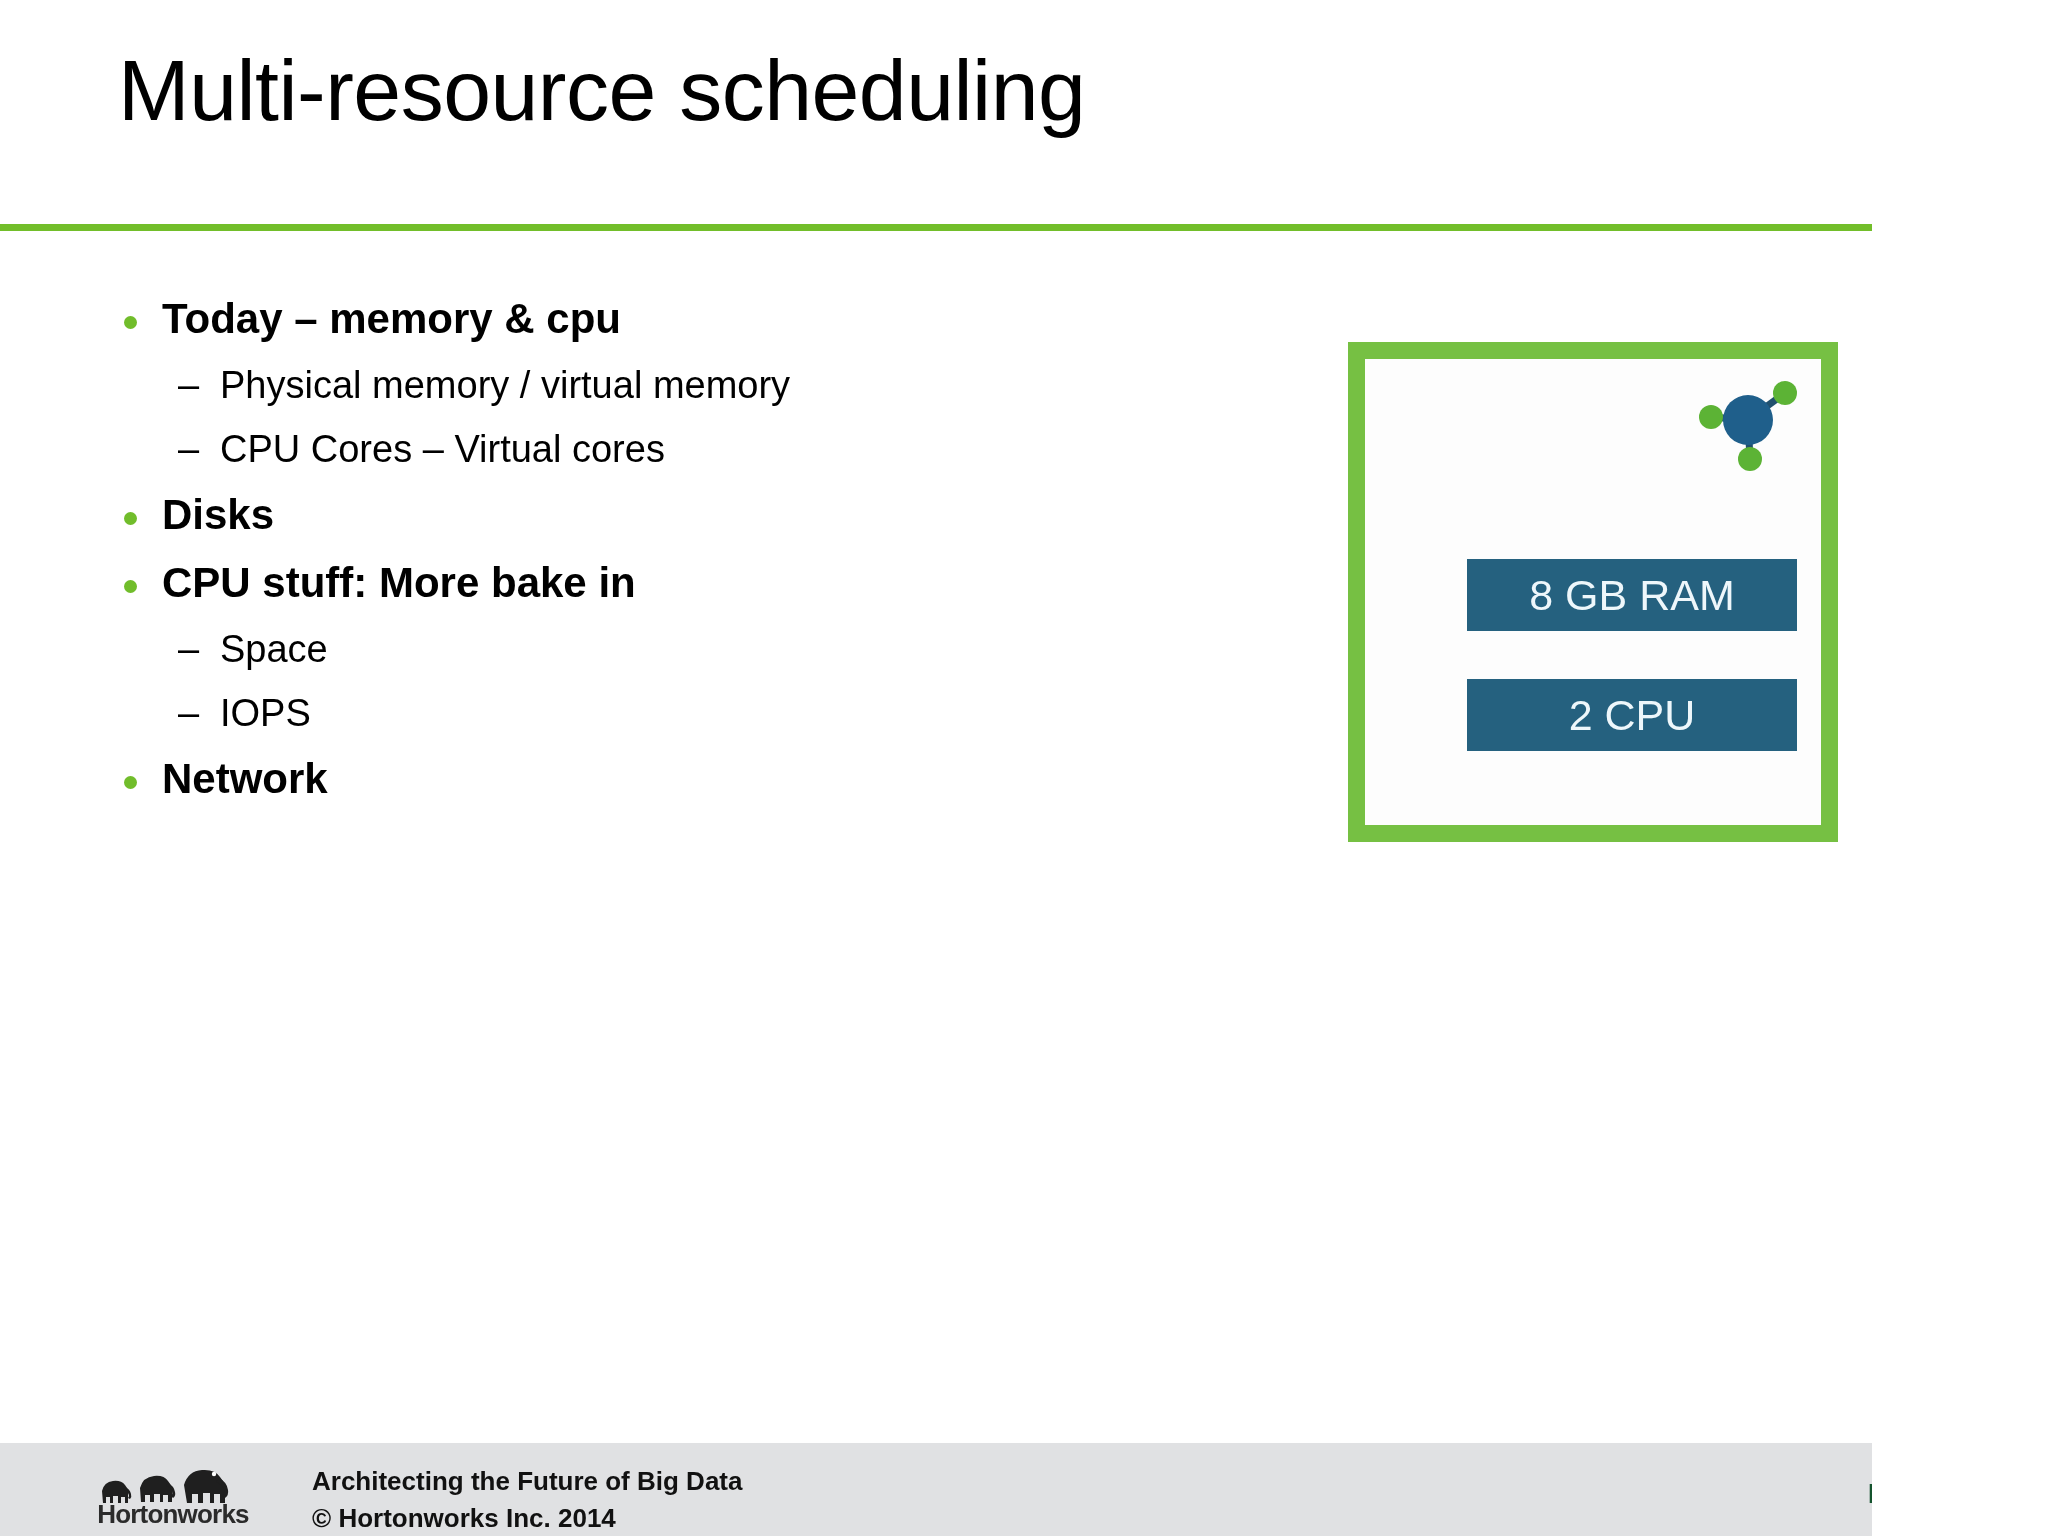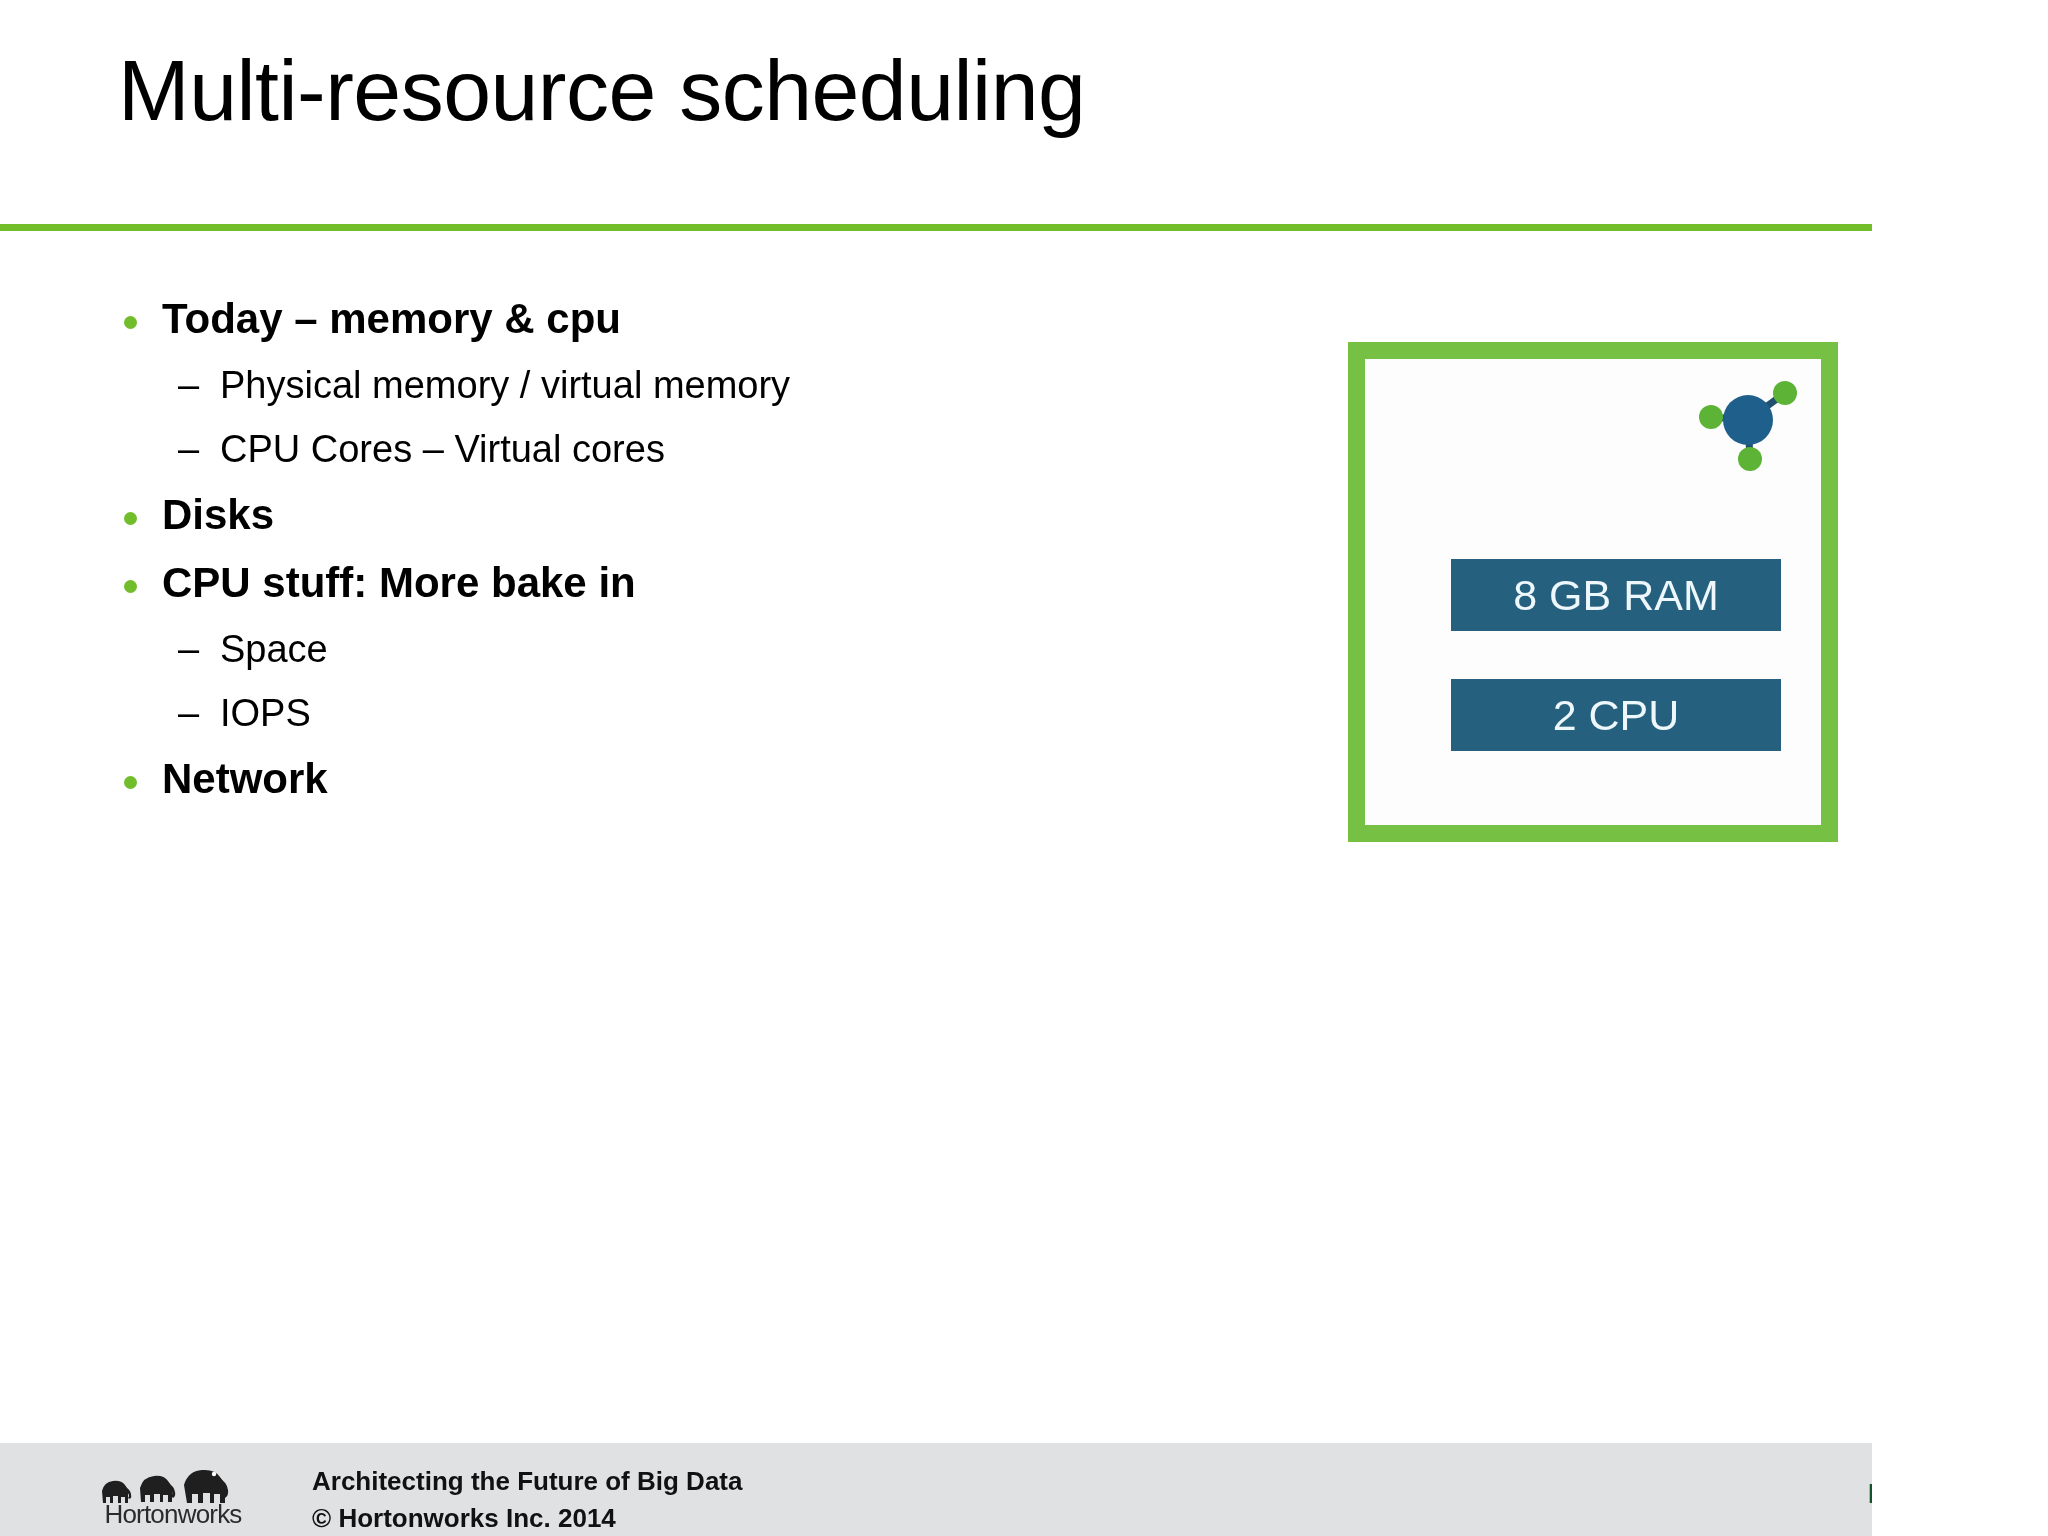--- a/index.html
+++ b/index.html
@@ -125,21 +125,21 @@
   .molecule {
     position: absolute;
     right: 18px;
     top: 16px;
     width: 110px;
     height: 100px;
   }
 
   .res-bar {
     position: absolute;
-    left: 86px;
+    left: 102px;
     width: 330px;
     height: 72px;
     background: #25617f;
     color: #eef7fb;
     font-size: 43px;
     display: flex;
     align-items: center;
     justify-content: center;
     box-sizing: border-box;
   }
@@ -164,21 +164,21 @@
     width: 170px;
     height: 68px;
   }
 
   .logo-wordmark {
     position: absolute;
     left: 88px;
     top: 56px;
     width: 170px;
     font-size: 26px;
-    font-weight: normal;
+    font-weight: bold;
     color: #2b2b2b;
     letter-spacing: -0.8px;
     text-align: center;
   }
 
   .footer-text {
     position: absolute;
     left: 312px;
     top: 20px;
     font-size: 26px;

